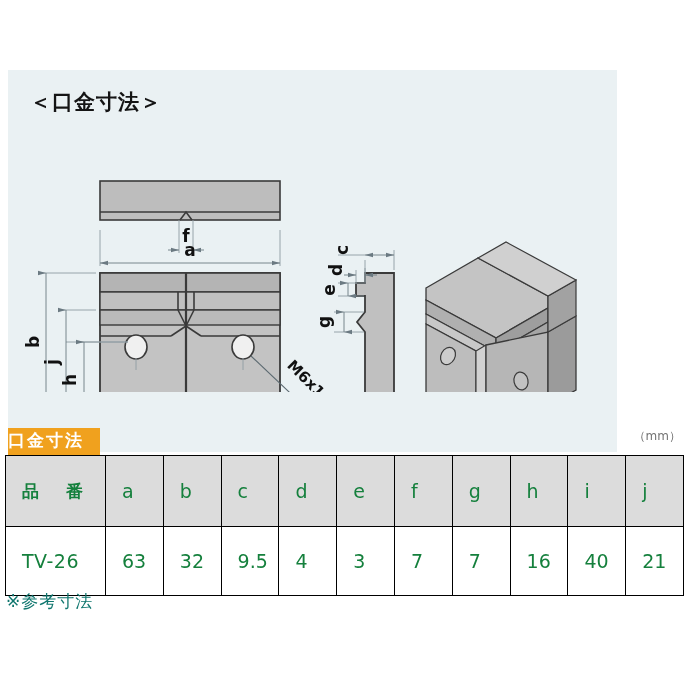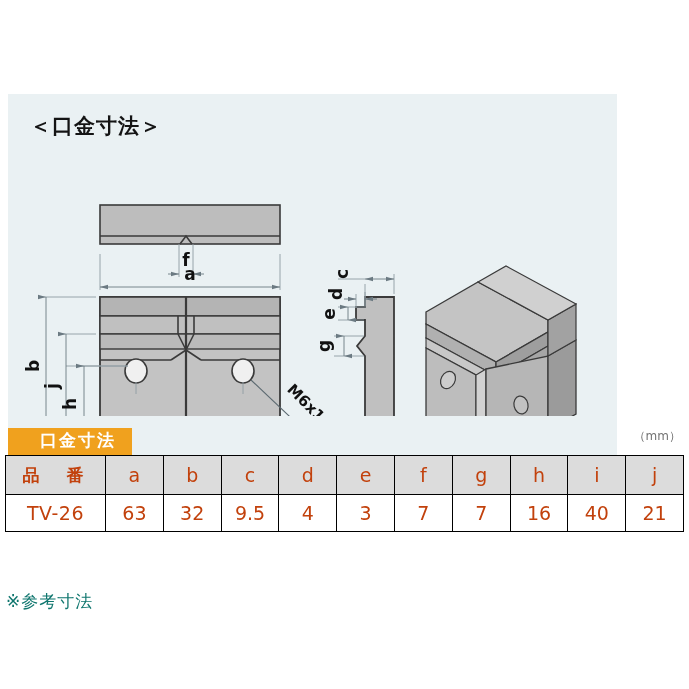--- a/index.html
+++ b/index.html
@@ -12,21 +12,21 @@
     height: 689px;
     position: relative;
     font-family: "Liberation Sans", "DejaVu Sans", sans-serif;
     overflow: hidden;
   }
 
   
   #diagram-panel {
     position: absolute;
     left: 8px;
-    top: 94px;
+    top: 70px;
     width: 609px;
     height: 382px;
     background: #eaf1f3;
   }
 
   #diagram-title {
     position: absolute;
     left: 22px;
     top: 18px;
     font-size: 21px;
@@ -56,43 +56,43 @@
   }
 
   #table-badge {
     position: absolute;
     left: 8px;
     top: 428px;
     background: #f0a11e;
     color: #ffffff;
     font-size: 17px;
     font-weight: bold;
-    padding: 3px 16px 4px 32px;
+    padding: 3px 16px 4px 0;
     letter-spacing: 2px;
     font-family: "DejaVu Sans", sans-serif;
     line-height: 1.15;
   }
 
   #spec-table {
     position: absolute;
     left: 5px;
     top: 455px;
     width: 679px;
     border-collapse: collapse;
     table-layout: fixed;
   }
   #spec-table th,
   #spec-table td {
     border: 1px solid #000000;
-    text-align: center;
+    text-align: left;
     font-size: 19px;
-    color: #c2410c;
+    color: #15803d;
     font-family: "DejaVu Sans", sans-serif;
     font-weight: normal;
-    padding: 0;
+    padding: 16px;
     height: 36px;
     vertical-align: middle;
   }
   #spec-table thead th {
     background: #dcdcdc;
     height: 38px;
   }
   #spec-table thead th.hdr-part {
     letter-spacing: 5px;
     font-size: 17px;

